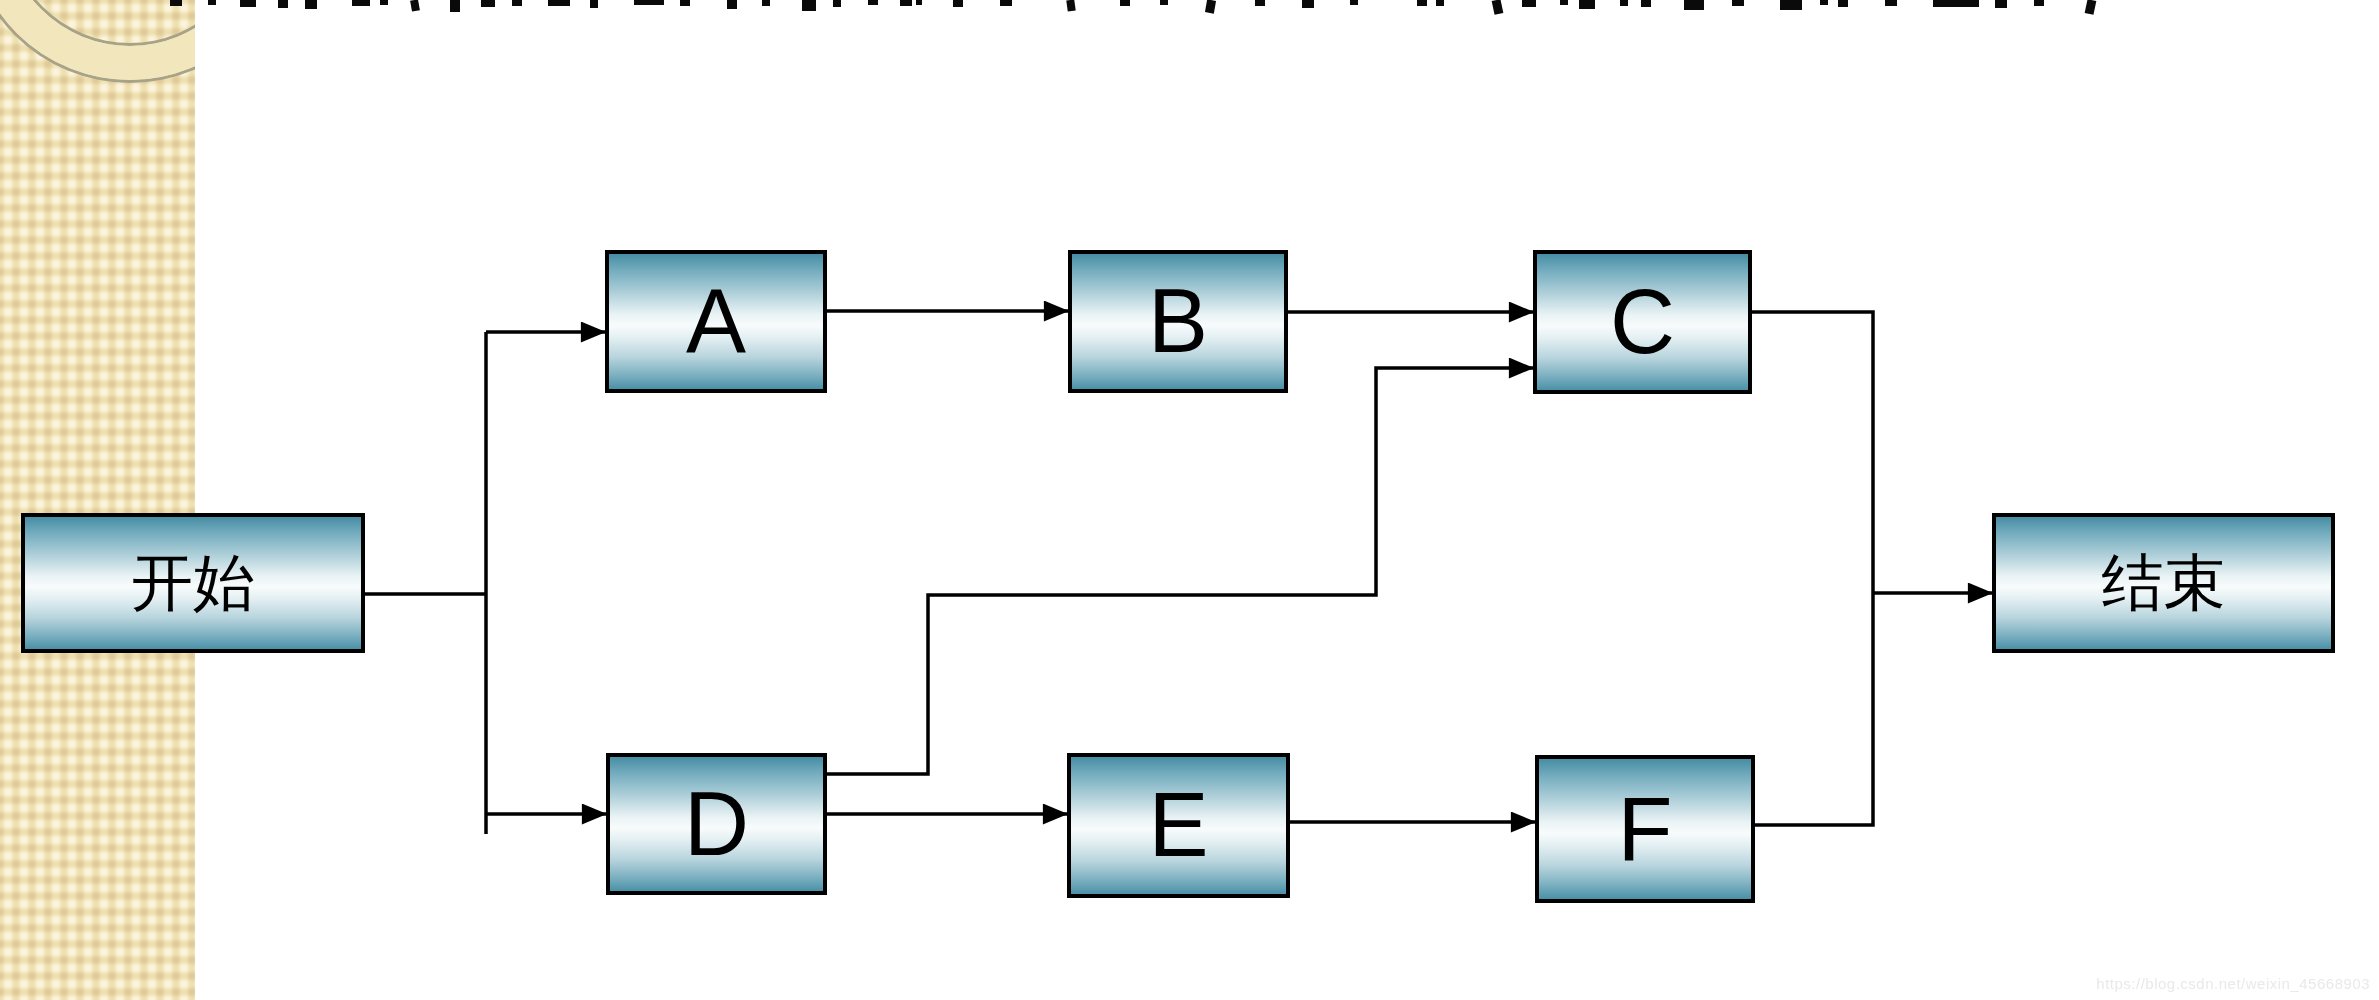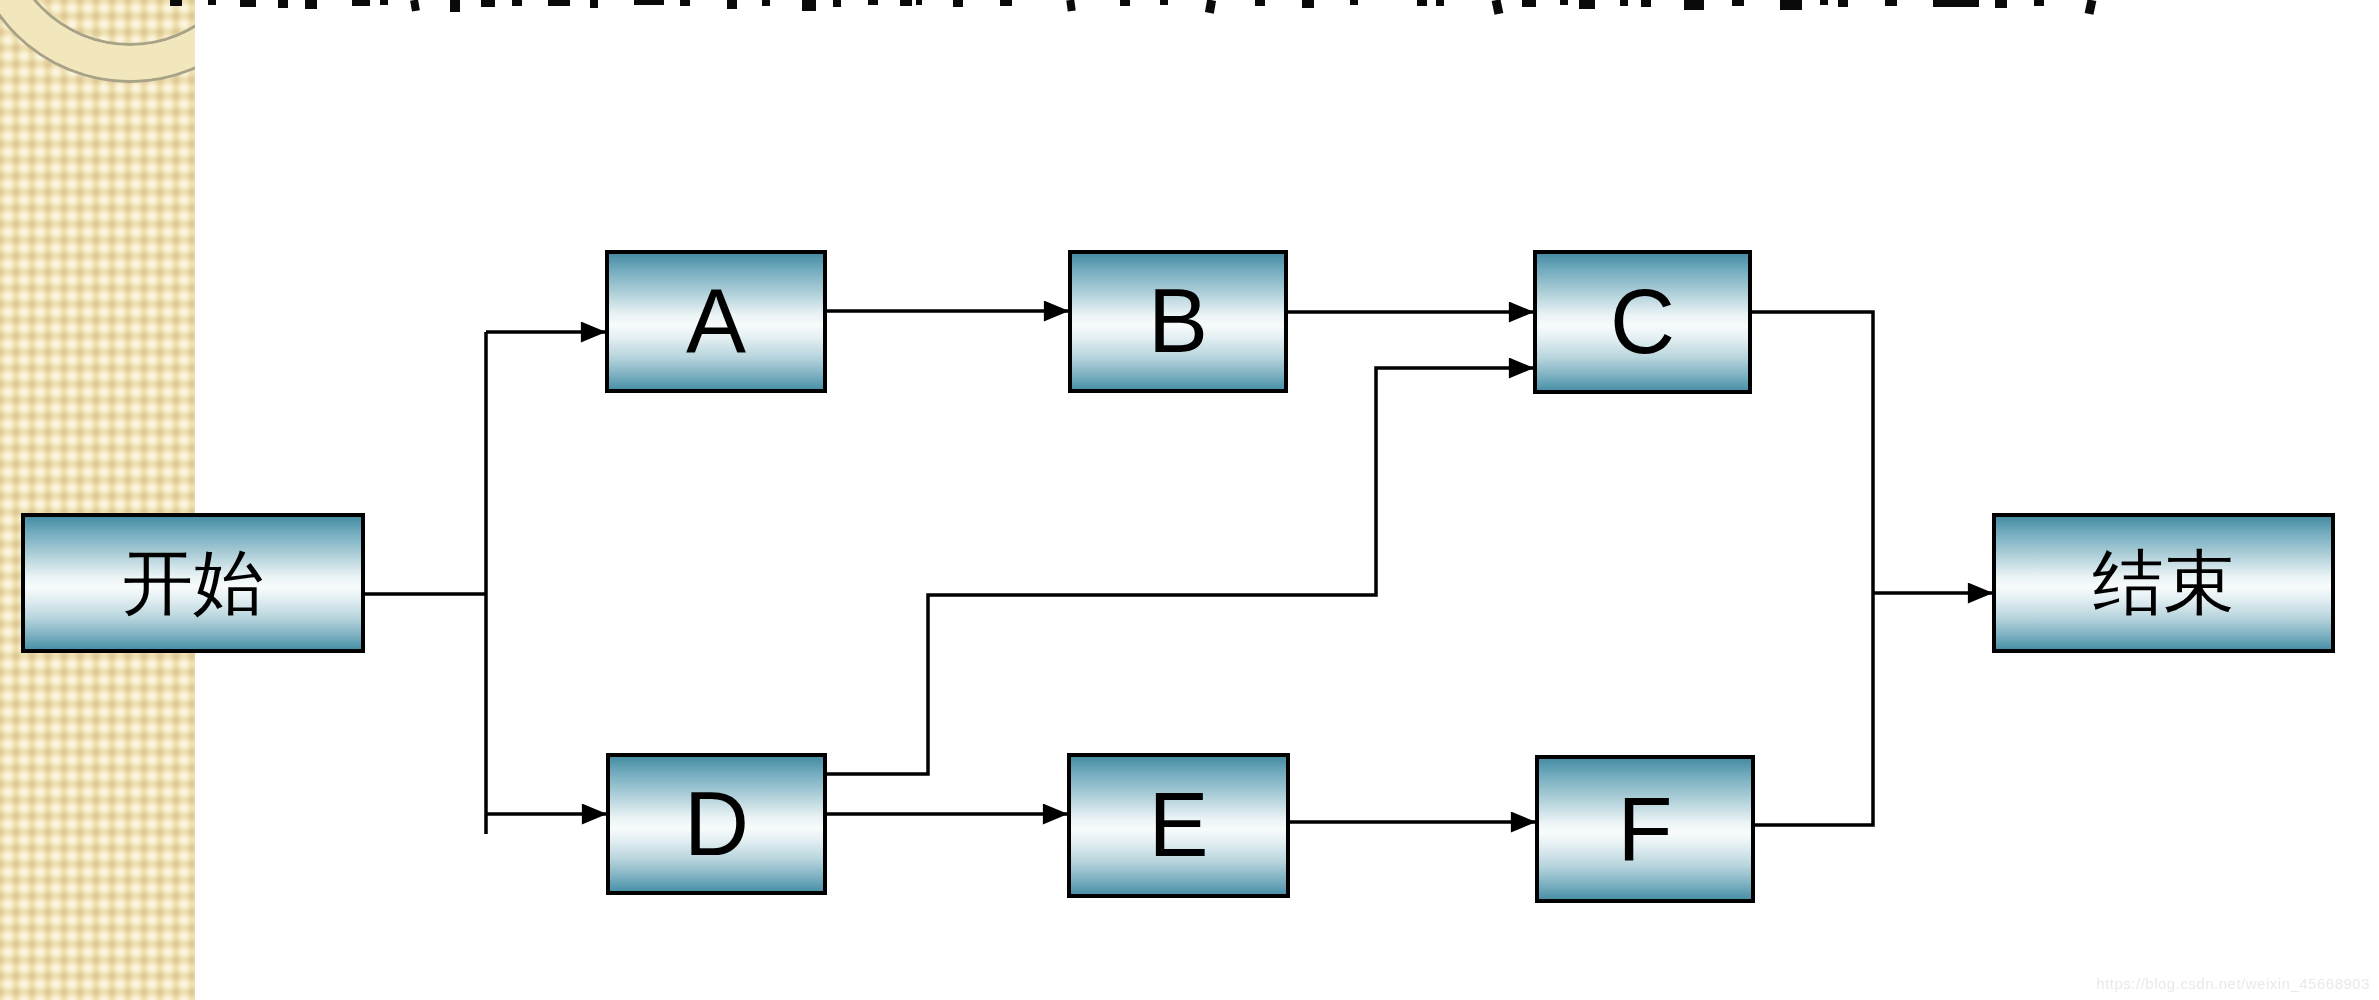--- a/index.html
+++ b/index.html
@@ -16,21 +16,21 @@
   .ring{position:absolute;left:-30px;top:-240px;width:320px;height:320px;border-radius:50%;
     box-sizing:border-box;border:34px solid #f2e6bd;
     box-shadow:0 0 0 3px #a8a289, inset 0 0 0 3px #a8a289;}
   
   .frag{position:absolute;top:0;background:#0a0a0a;}
   
   .node{position:absolute;box-sizing:border-box;border:4px solid #000;color:#000;
     display:flex;align-items:center;justify-content:center;font-size:90px;
     background:linear-gradient(180deg,#478da4 0%,#73acbe 12%,#b3d2db 30%,#eaf3f5 45%,
                #f8fbfc 53%,#e3eff2 62%,#b9d5de 76%,#7fb2c2 89%,#4a91a8 100%);}
-  .node.terminal{font-size:71px;}
+  .node.terminal{font-size:62px;}
   svg.edges{position:absolute;left:0;top:0;width:2379px;height:1000px;}
   .watermark{position:absolute;right:9px;bottom:8px;font-size:15px;color:#e9e9e9;
     letter-spacing:.5px;}
 </style>
 </head>
 <body>
 
 <div class="slide">
   <div class="side-strip">
     <div class="ring"></div>

